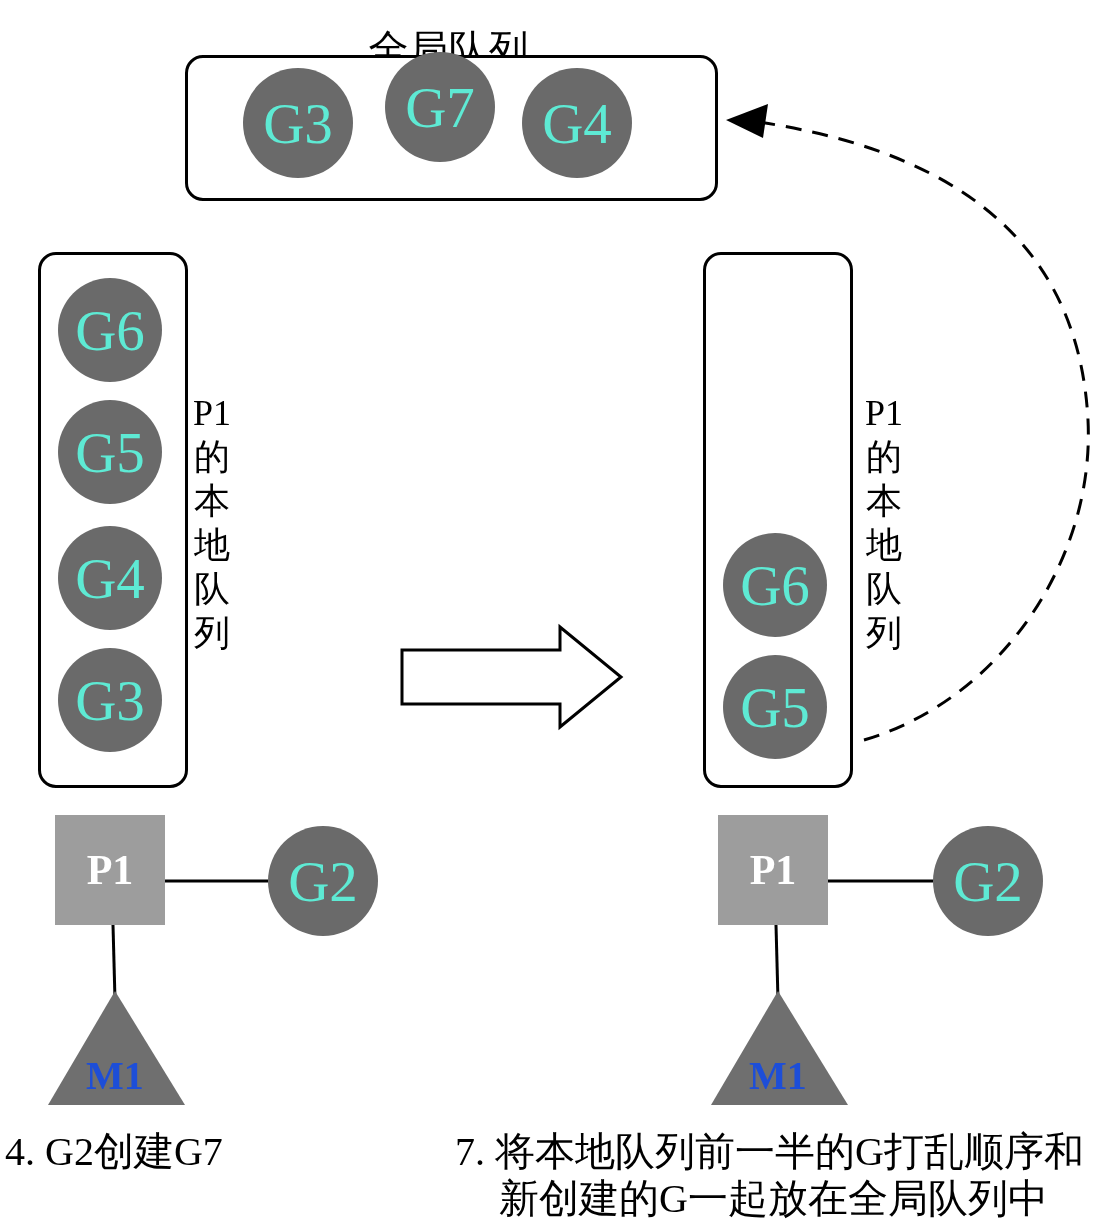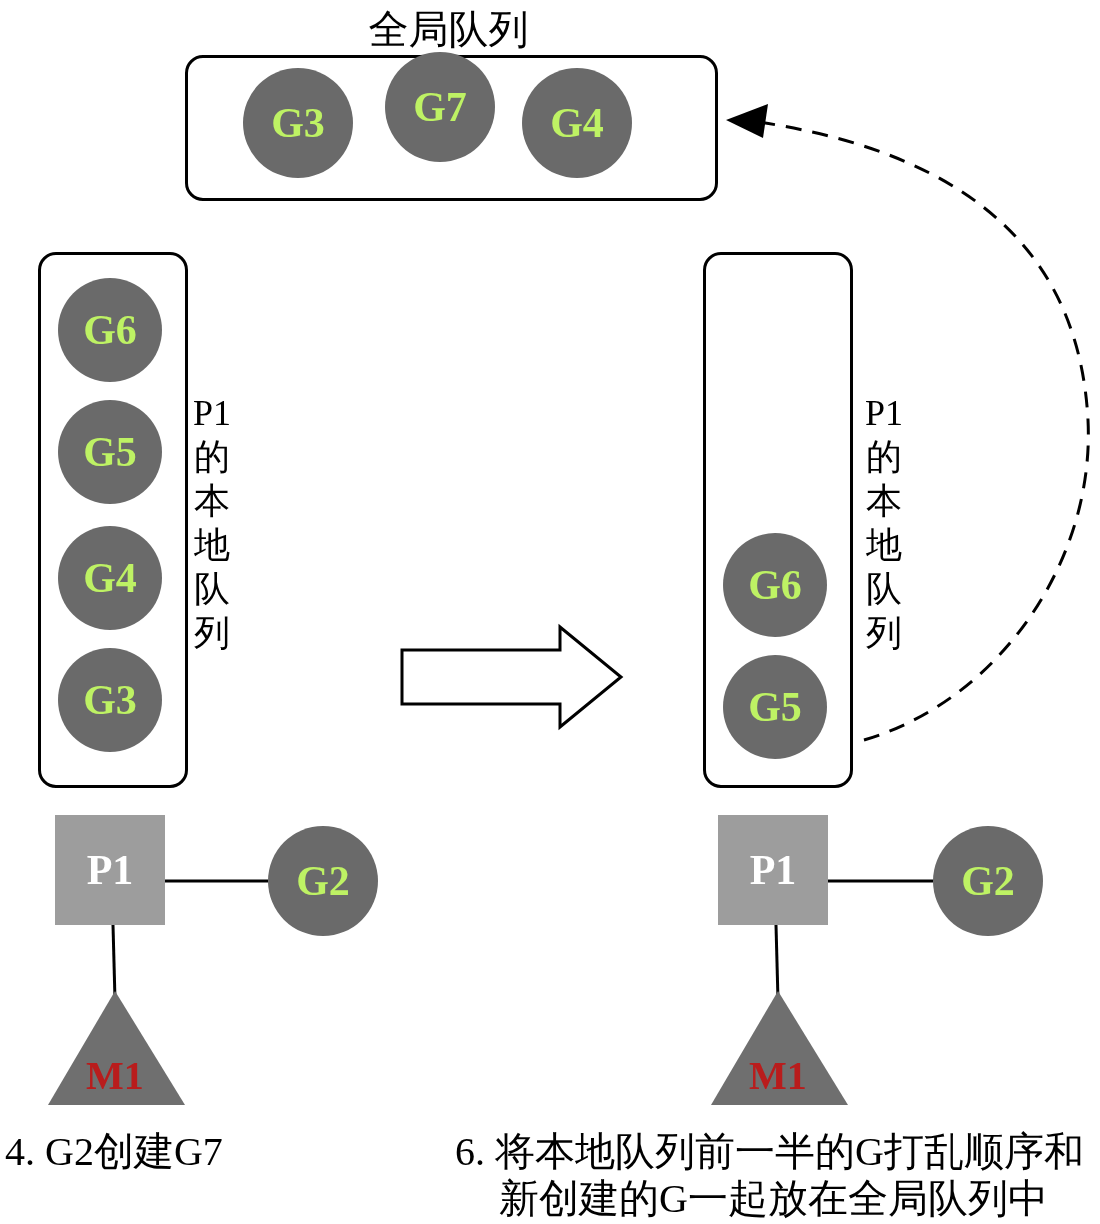--- a/index.html
+++ b/index.html
@@ -10,45 +10,45 @@
     font-family:"Liberation Serif","DejaVu Serif",serif;
     color:#000;
     overflow:hidden;
   }
   .wiring{position:absolute;left:0;top:0;width:1100px;height:1224px;pointer-events:none;}
   .queue-box{
     position:absolute;border:3px solid #000;border-radius:18px;background:#fff;
   }
   .gnode{
     position:absolute;border-radius:50%;
-    background:var(--node-fill);color:#bef264;
+    background:var(--node-fill);color:#5eead4;
     display:flex;align-items:center;justify-content:center;
-    font-size:42px;font-weight:bold;
+    font-size:57px;font-weight:normal;
   }
   .gnode.lg{width:110px;height:110px;}
   .gnode.md{width:104px;height:104px;}
   .pnode{
     position:absolute;width:110px;height:110px;
     background:var(--square-fill);color:#fff;
     display:flex;align-items:center;justify-content:center;
     font-size:42px;font-weight:bold;
   }
   .queue-title{
-    position:absolute;text-align:center;font-size:40px;
+    position:absolute;text-align:center;font-size:40px;margin-top:20px;
   }
   .vlabel{
     position:absolute;display:flex;flex-direction:column;align-items:center;
     font-size:36px;line-height:1.22;width:52px;text-align:center;
   }
   .arrow-label{
     position:absolute;text-align:center;font-size:40px;
   }
   .mlabel{
     position:absolute;width:110px;text-align:center;
-    color:#b91c1c;font-size:40px;font-weight:bold;
+    color:#1d4ed8;font-size:40px;font-weight:bold;
   }
   .caption{
     position:absolute;font-size:40px;line-height:1.18;white-space:nowrap;
   }
   .caption .indent{padding-left:44px;}
   .stroke-line{stroke:var(--line);stroke-width:3;fill:none;}
   .dashed{stroke:var(--line);stroke-width:3;fill:none;stroke-dasharray:16 11;}
   .block-arrow{fill:#fff;stroke:var(--line);stroke-width:3;}
   .tri{fill:var(--triangle-fill);stroke:none;}
   .ahead{fill:var(--line);stroke:none;}
@@ -114,17 +114,17 @@
   <div class="pnode" style="left:55px;top:815px;">P1</div>
   <div class="gnode lg" style="left:268px;top:826px;">G2</div>
   <div class="mlabel" style="left:60px;top:1052px;">M1</div>
 
   <div class="pnode" style="left:718px;top:815px;">P1</div>
   <div class="gnode lg" style="left:933px;top:826px;">G2</div>
   <div class="mlabel" style="left:723px;top:1052px;">M1</div>
 
   <div class="caption" style="left:5px;top:1128px;">4. G2创建G7</div>
   <div class="caption" style="left:455px;top:1128px;">
-    <div>6. 将本地队列前一半的G打乱顺序和</div>
+    <div>7. 将本地队列前一半的G打乱顺序和</div>
     <div class="indent">新创建的G一起放在全局队列中</div>
   </div>
 
 </div>
 
 </body></html>

